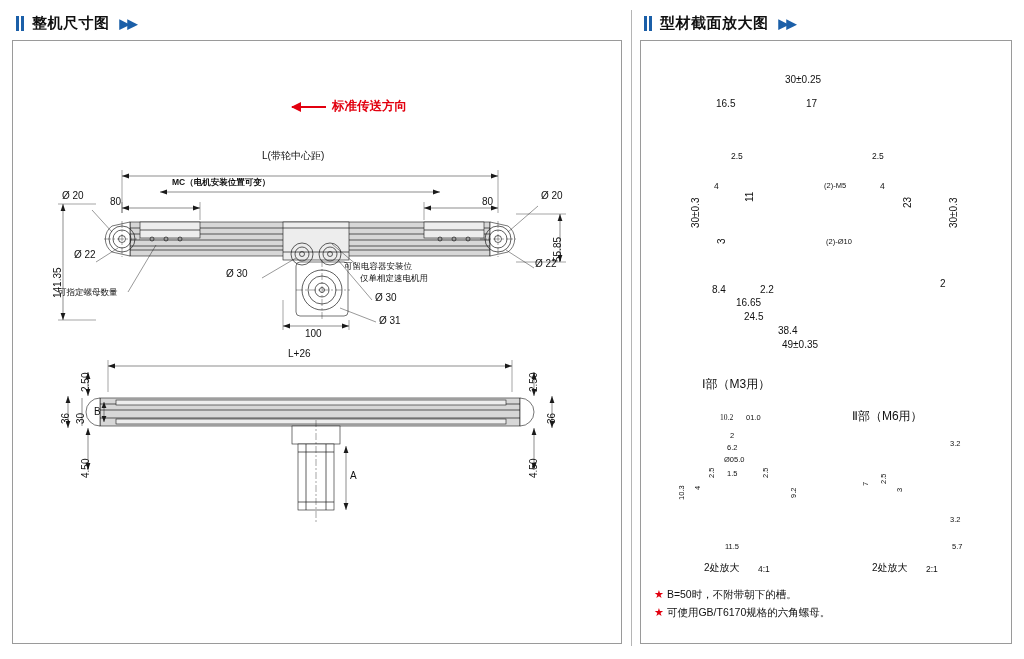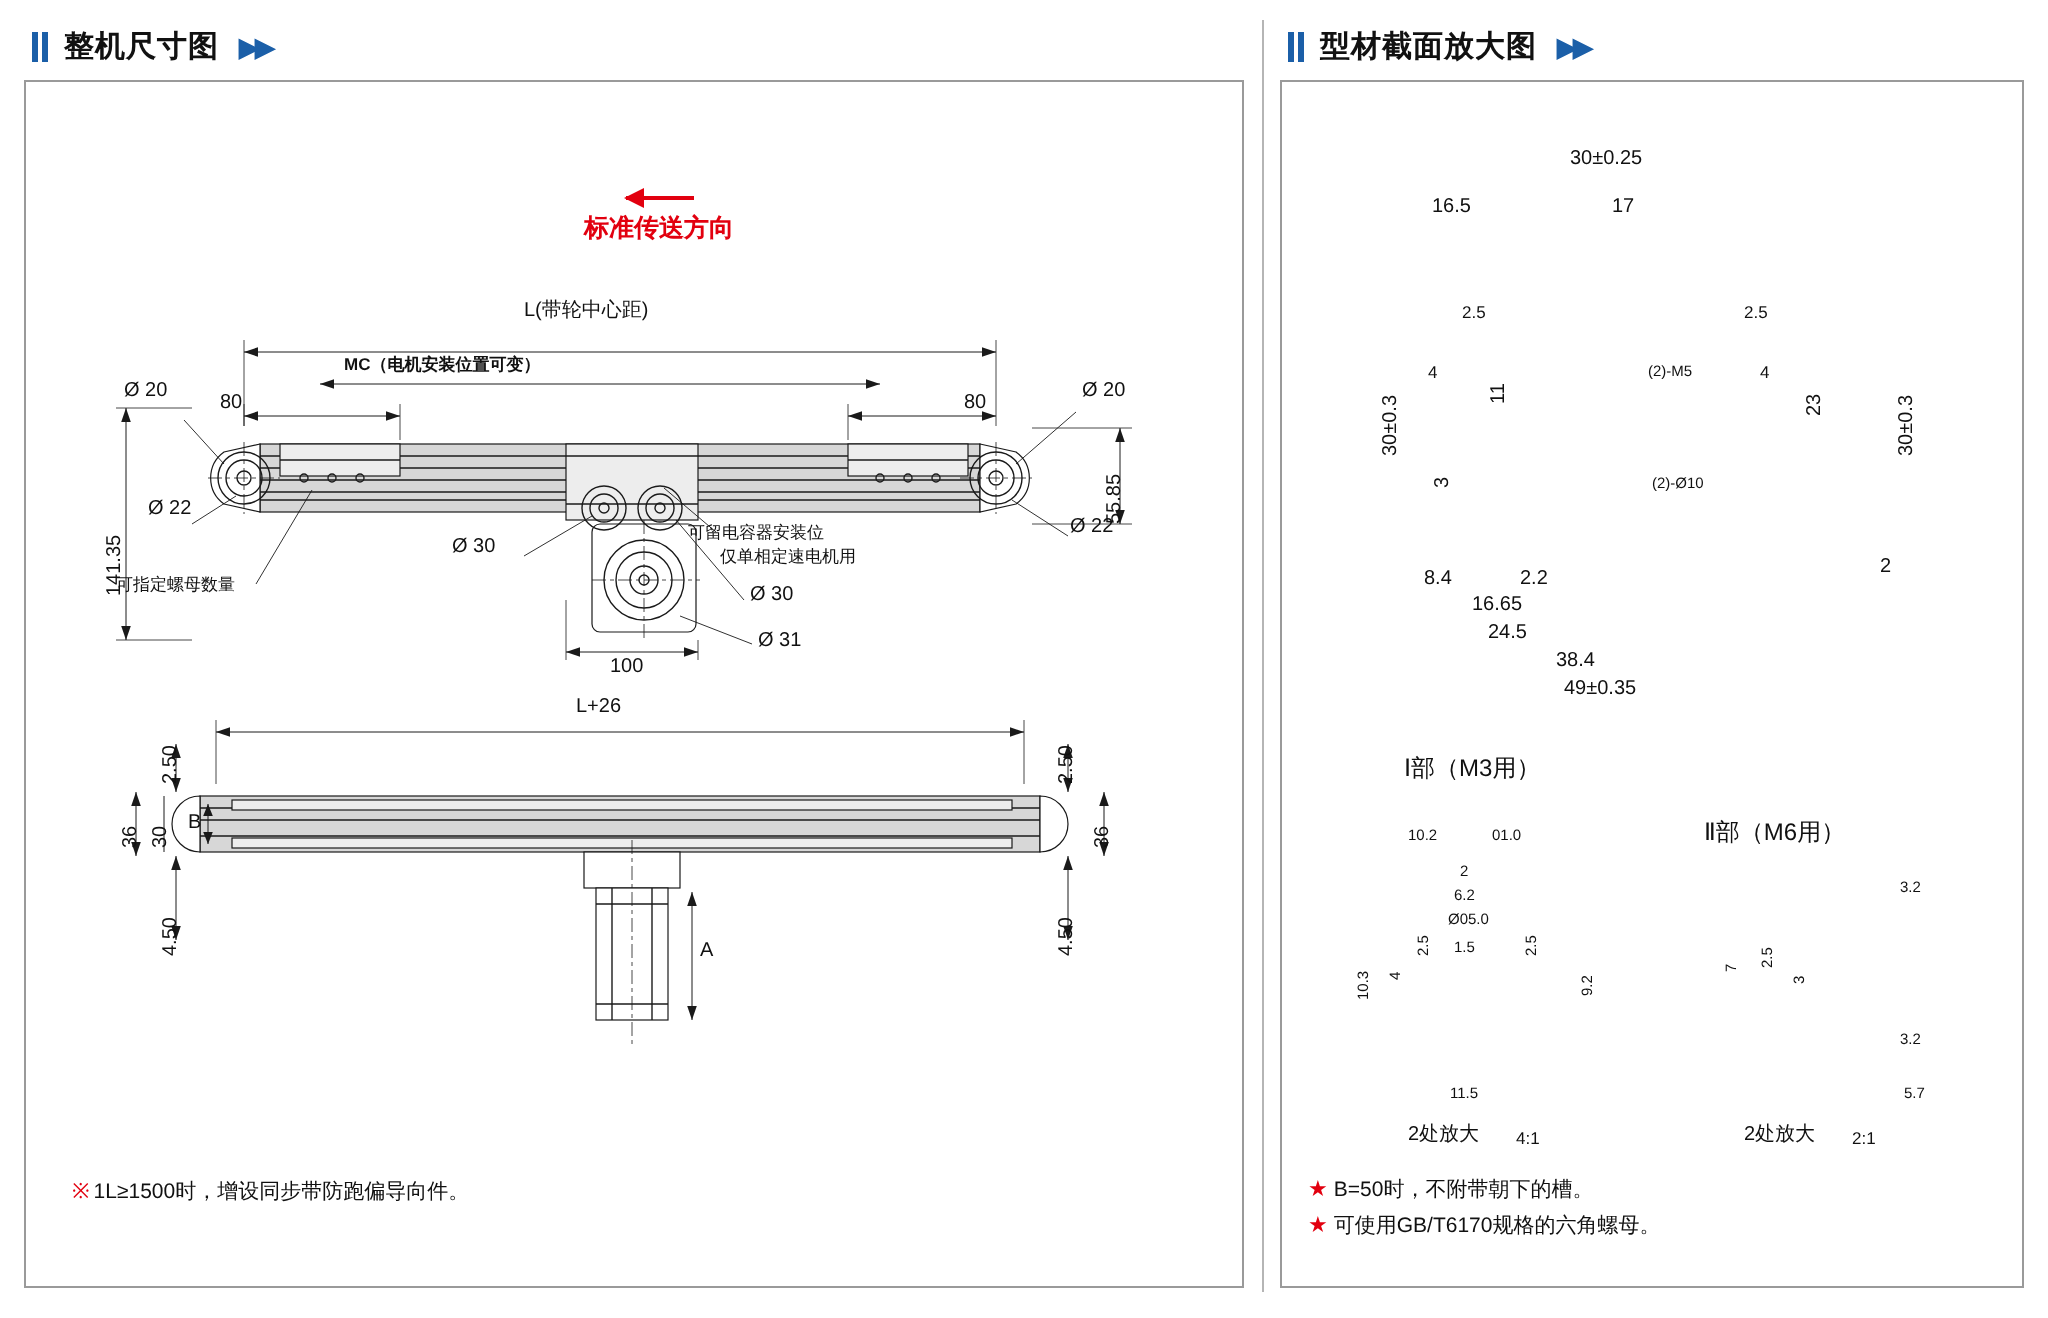--- a/index.html
+++ b/index.html
@@ -58,21 +58,21 @@
 
   
   .note { position: absolute; font-size: 10.5px; color: #111; white-space: nowrap; }
   .note .star { color: #e2000f; font-size: 11px; margin-right: 3px; }
   .note .mark { color: #e2000f; margin-right: 2px; }
 
   
   #dir-callout {
     position: absolute; left: 292px; top: 98px;
     display: flex; align-items: center; gap: 6px;
-    font-size: 12.5px; font-weight: bold; color: #e2000f; flex-direction: column;
+    font-size: 12.5px; font-weight: bold; color: #e2000f;
   }
   #dir-callout .arr {
     display: inline-block; width: 34px; height: 2px; background: #e2000f; position: relative;
   }
   #dir-callout .arr:before {
     content: ""; position: absolute; left: -1px; top: -4px;
     border-top: 5px solid transparent; border-bottom: 5px solid transparent;
     border-right: 10px solid #e2000f;
   }
 
@@ -464,23 +464,20 @@
   <div class="t rot" style="left:80px; top:392px;">2.50</div>
   <div class="t rot" style="left:528px; top:392px;">2.50</div>
   <div class="t rot" style="left:80px; top:478px;">4.50</div>
   <div class="t rot" style="left:528px; top:478px;">4.50</div>
   <div class="t rot" style="left:60px; top:424px;">36</div>
   <div class="t rot" style="left:546px; top:424px;">36</div>
   <div class="t rot" style="left:75px; top:424px;">30</div>
   <div class="t" style="left:94px; top:406px;">B</div>
   <div class="t" style="left:350px; top:470px;">A</div>
 
-  <div class="note" style="left:36px; top:588px;">
-    <span class="mark">※</span><span>1L≥1500时，增设同步带防跑偏导向件。</span>
-  </div>
 
   <div class="t" style="left:785px; top:74px;">30±0.25</div>
   <div class="t" style="left:716px; top:98px;">16.5</div>
   <div class="t" style="left:806px; top:98px;">17</div>
 
   <div class="t rot" style="left:690px; top:228px;">30±0.3</div>
   <div class="t rot" style="left:948px; top:228px;">30±0.3</div>
 
   <div class="t sm" style="left:731px; top:152px;">2.5</div>
   <div class="t sm" style="left:872px; top:152px;">2.5</div>
@@ -497,21 +494,21 @@
   <div class="t" style="left:760px; top:284px;">2.2</div>
   <div class="t" style="left:736px; top:297px;">16.65</div>
   <div class="t" style="left:744px; top:311px;">24.5</div>
   <div class="t" style="left:778px; top:325px;">38.4</div>
   <div class="t" style="left:782px; top:339px;">49±0.35</div>
   <div class="t" style="left:940px; top:278px;">2</div>
 
   <div class="t lg" style="left:702px; top:378px;">Ⅰ部（M3用）</div>
   <div class="t lg" style="left:852px; top:378px;margin-top:32px;">Ⅱ部（M6用）</div>
 
-  <div class="t xs" style="left:704px; top:414px;">10.2</div>
+  <div class="t xs" style="left:720px; top:414px;font-family:Liberation Serif, serif;">10.2</div>
   <div class="t xs" style="left:746px; top:414px;">01.0</div>
   <div class="t xs" style="left:730px; top:432px;">2</div>
   <div class="t xs" style="left:727px; top:444px;">6.2</div>
   <div class="t xs" style="left:724px; top:456px;">Ø05.0</div>
   <div class="t rot xs" style="left:678px; top:500px;">10.3</div>
   <div class="t rot xs" style="left:694px; top:490px;">4</div>
   <div class="t rot xs" style="left:708px; top:478px;">2.5</div>
   <div class="t rot xs" style="left:762px; top:478px;">2.5</div>
   <div class="t xs" style="left:727px; top:470px;">1.5</div>
   <div class="t rot xs" style="left:790px; top:498px;">9.2</div>

